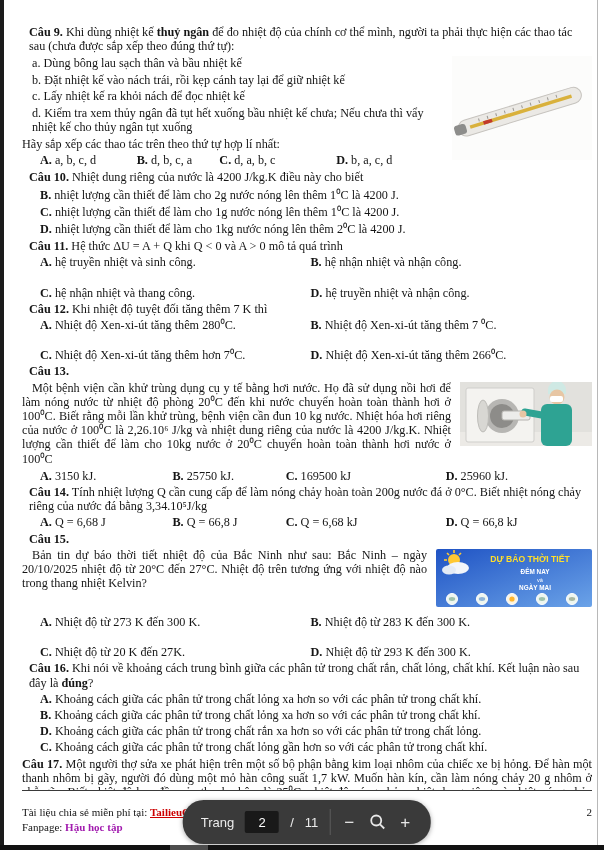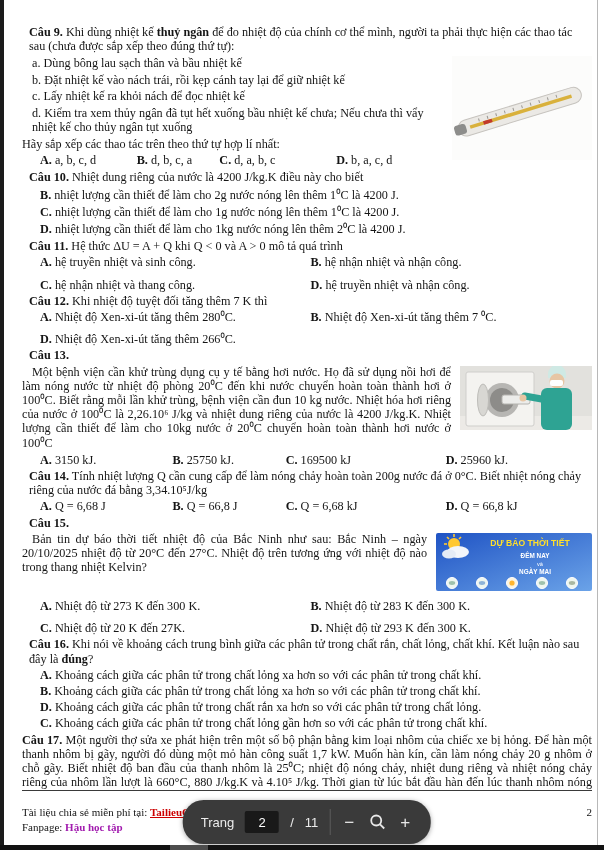--- a/index.html
+++ b/index.html
@@ -17,21 +17,21 @@
     font-size: 12.2px; line-height: 14.2px; overflow: hidden;
   }
   .q { margin: 0; }
   .q::after { content: ""; display: block; clear: both; }
   .qh { margin: 1px 7px; }
   b { font-weight: bold; }
   .steps { margin: 0; }
   .step { margin: 2.5px 0 2.5px 10px; }
   .prompt { margin: 2px 0; }
   .optrow4 { display: grid; grid-template-columns: 24% 20.5% 29% 26.5%; margin: 2px 0 2px 18px; }
-  .optrow2 { display: grid; grid-template-columns: 49% 51%; row-gap: 8px; margin: 2px 0 2px 18px; }
+  .optrow2 { display: grid; grid-template-columns: 49% 51%; row-gap: 16px; margin: 2px 0 2px 18px; }
   .optlist .opt { display: block; margin: 3px 0 3px 18px; }
   .opt16 { display: block; margin: 2px 0 2px 18px; }
   .para { margin: 1px 0; text-align: justify; }
   .para-indent { text-indent: 10px; }
   .clearwrap { overflow: hidden; }
   .float-img { float: right; margin: 2px 0 3px 9px; }
 
   .footer {
     position: absolute; left: 22px; width: 570px; top: 790px;
     border-top: 1.2px solid #3a3a3a; padding-top: 14px;
@@ -124,20 +124,21 @@
       <span class="opt"><b>C.</b> <span>hệ nhận nhiệt và thang công.</span></span>
       <span class="opt"><b>D.</b> <span>hệ truyền nhiệt và nhận công.</span></span>
     </div>
   </div>
 
   <div class="q">
     <p class="qh"><b>Câu 12.</b> <span>Khi nhiệt độ tuyệt đối tăng thêm 7 K thì</span></p>
     <div class="optrow2">
       <span class="opt"><b>A.</b> <span>Nhiệt độ Xen-xi-út tăng thêm 280⁰C.</span></span>
       <span class="opt"><b>B.</b> <span>Nhiệt độ Xen-xi-út tăng thêm 7 ⁰C.</span></span>
+      <span class="opt"><b>C.</b> <span>Nhiệt độ Xen-xi-út tăng thêm hơn 7⁰C.</span></span>
       <span class="opt"><b>D.</b> <span>Nhiệt độ Xen-xi-út tăng thêm 266⁰C.</span></span>
     </div>
   </div>
 
   <div class="q">
     <p class="qh"><b>Câu 13.</b></p>
     <div class="clearwrap">
       <div class="float-img">
         <svg width="132" height="64" viewBox="0 0 132 64">
           <rect width="132" height="64" fill="#e2e1dd"></rect>

